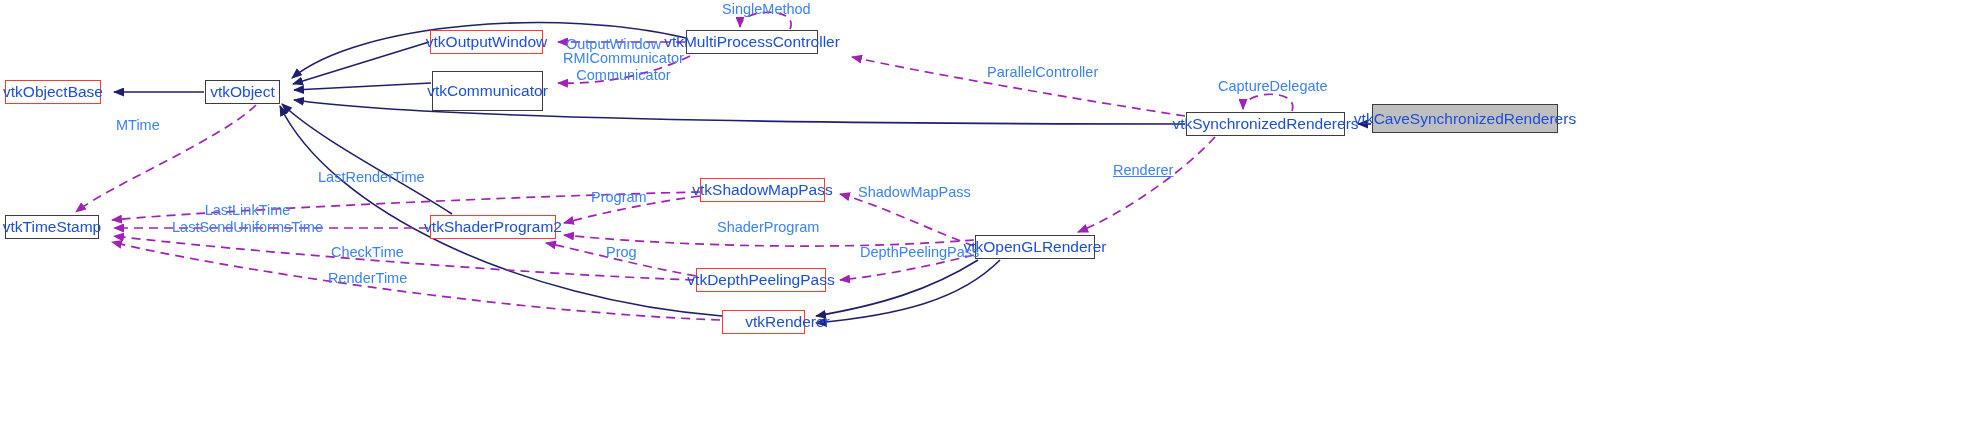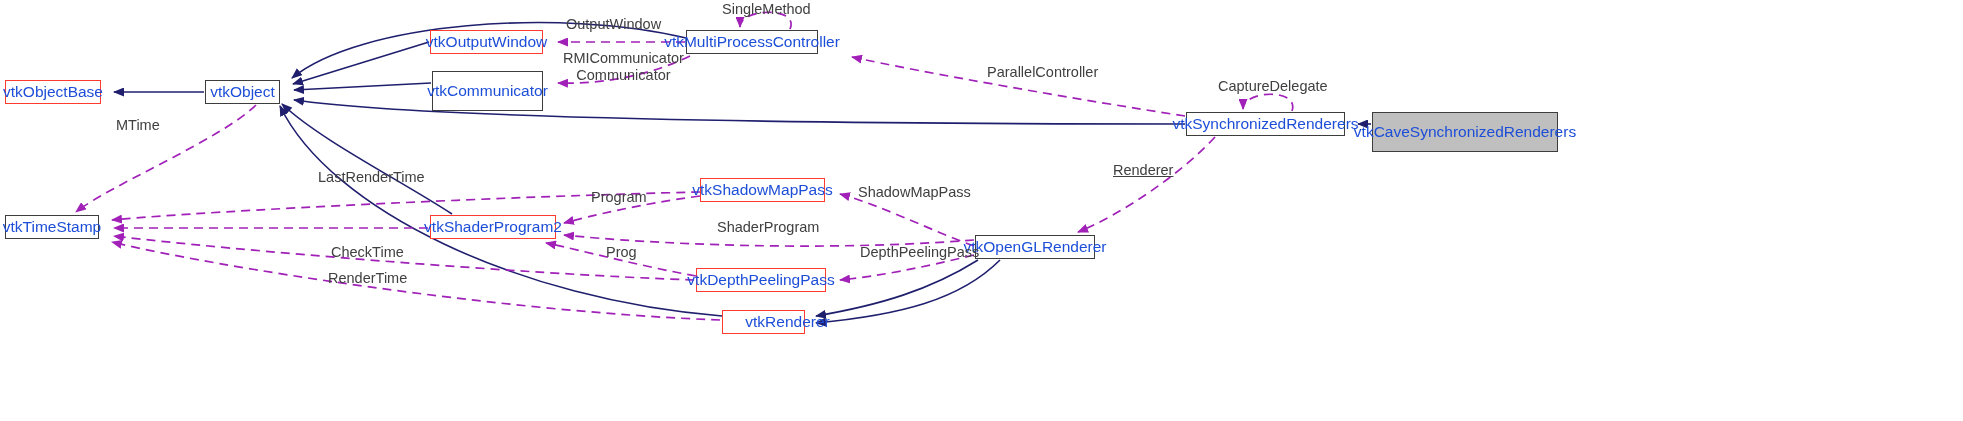--- a/index.html
+++ b/index.html
@@ -43,21 +43,21 @@
   .node.dark {
     border: 1.6px solid #3d3d3d;
   }
   .node.current {
     border: 1.6px solid #3d3d3d;
     background: #bfbfbf;
   }
   .edge-label {
     position: absolute;
     font-size: 14.5px;
-    color: #404040;
+    color: #3b82f6;
     white-space: nowrap;
     background: transparent;
     line-height: 1.18;
     text-align: center;
   }
 </style>
 </head>
 <body>
 
 <div id="diagram-root">
@@ -135,51 +135,53 @@
   <div class="node dark" style="left:205px; top:80px; width:75px;  height:24px;">vtkObject</div>
 
   <div class="node red" style="left:430px; top:30px; width:113px; height:24px;">vtkOutputWindow</div>
 
   <div class="node dark" style="left:432px; top:71px; width:111px; height:40px;">vtkCommunicator</div>
 
   <div class="node dark" style="left:686px; top:30px; width:132px; height:24px;">vtkMultiProcessController</div>
 
   <div class="node dark" style="left:1186px; top:112px; width:159px; height:24px;">vtkSynchronizedRenderers</div>
 
-  <div class="node current" style="left:1372px; top:112px; width:186px; height:40px;">vtkCaveSynchronizedRenderers</div>
+  <div class="node current" style="left:1372px; top:104px; width:186px; height:29px;">vtkCaveSynchronizedRenderers</div>
 
   <div class="node dark" style="left:5px; top:215px; width:94px; height:24px;">vtkTimeStamp</div>
 
   <div class="node red" style="left:430px; top:215px; width:126px; height:24px;">vtkShaderProgram2</div>
 
   <div class="node red" style="left:700px; top:178px; width:125px; height:24px;">vtkShadowMapPass</div>
 
   <div class="node red" style="left:696px; top:268px; width:130px; height:24px;">vtkDepthPeelingPass</div>
 
   <div class="node red" style="left:722px; top:310px; width:83px; height:24px;padding-left:48px;">vtkRenderer</div>
 
   <div class="node dark" style="left:975px; top:235px; width:120px; height:24px;">vtkOpenGLRenderer</div>
 
   <div class="edge-label" style="left:722px; top:1px;">SingleMethod</div>
 
-  <div class="edge-label" style="left:566px; top:16px;">OutputWindow</div>
+  <div class="edge-label" style="left:566px; top:36px;">OutputWindow</div>
 
   <div class="edge-label" style="left:563px; top:50px; white-space:pre; text-align:center;">RMICommunicator
 Communicator</div>
 
   <div class="edge-label" style="left:987px; top:64px;">ParallelController</div>
 
   <div class="edge-label" style="left:1218px; top:78px;">CaptureDelegate</div>
 
   <div class="edge-label" style="left:116px; top:117px;">MTime</div>
 
   <div class="edge-label" style="left:318px; top:169px;">LastRenderTime</div>
 
   <div class="edge-label" style="left:1113px; top:162px;text-decoration:underline;">Renderer</div>
 
+  <div class="edge-label" style="left:172px; top:202px; white-space:pre; text-align:center;">LastLinkTime
+LastSendUniformsTime</div>
 
   <div class="edge-label" style="left:591px; top:189px;">Program</div>
 
   <div class="edge-label" style="left:858px; top:184px;">ShadowMapPass</div>
 
   <div class="edge-label" style="left:717px; top:219px;">ShaderProgram</div>
 
   <div class="edge-label" style="left:331px; top:244px;">CheckTime</div>
 
   <div class="edge-label" style="left:606px; top:244px;">Prog</div>

